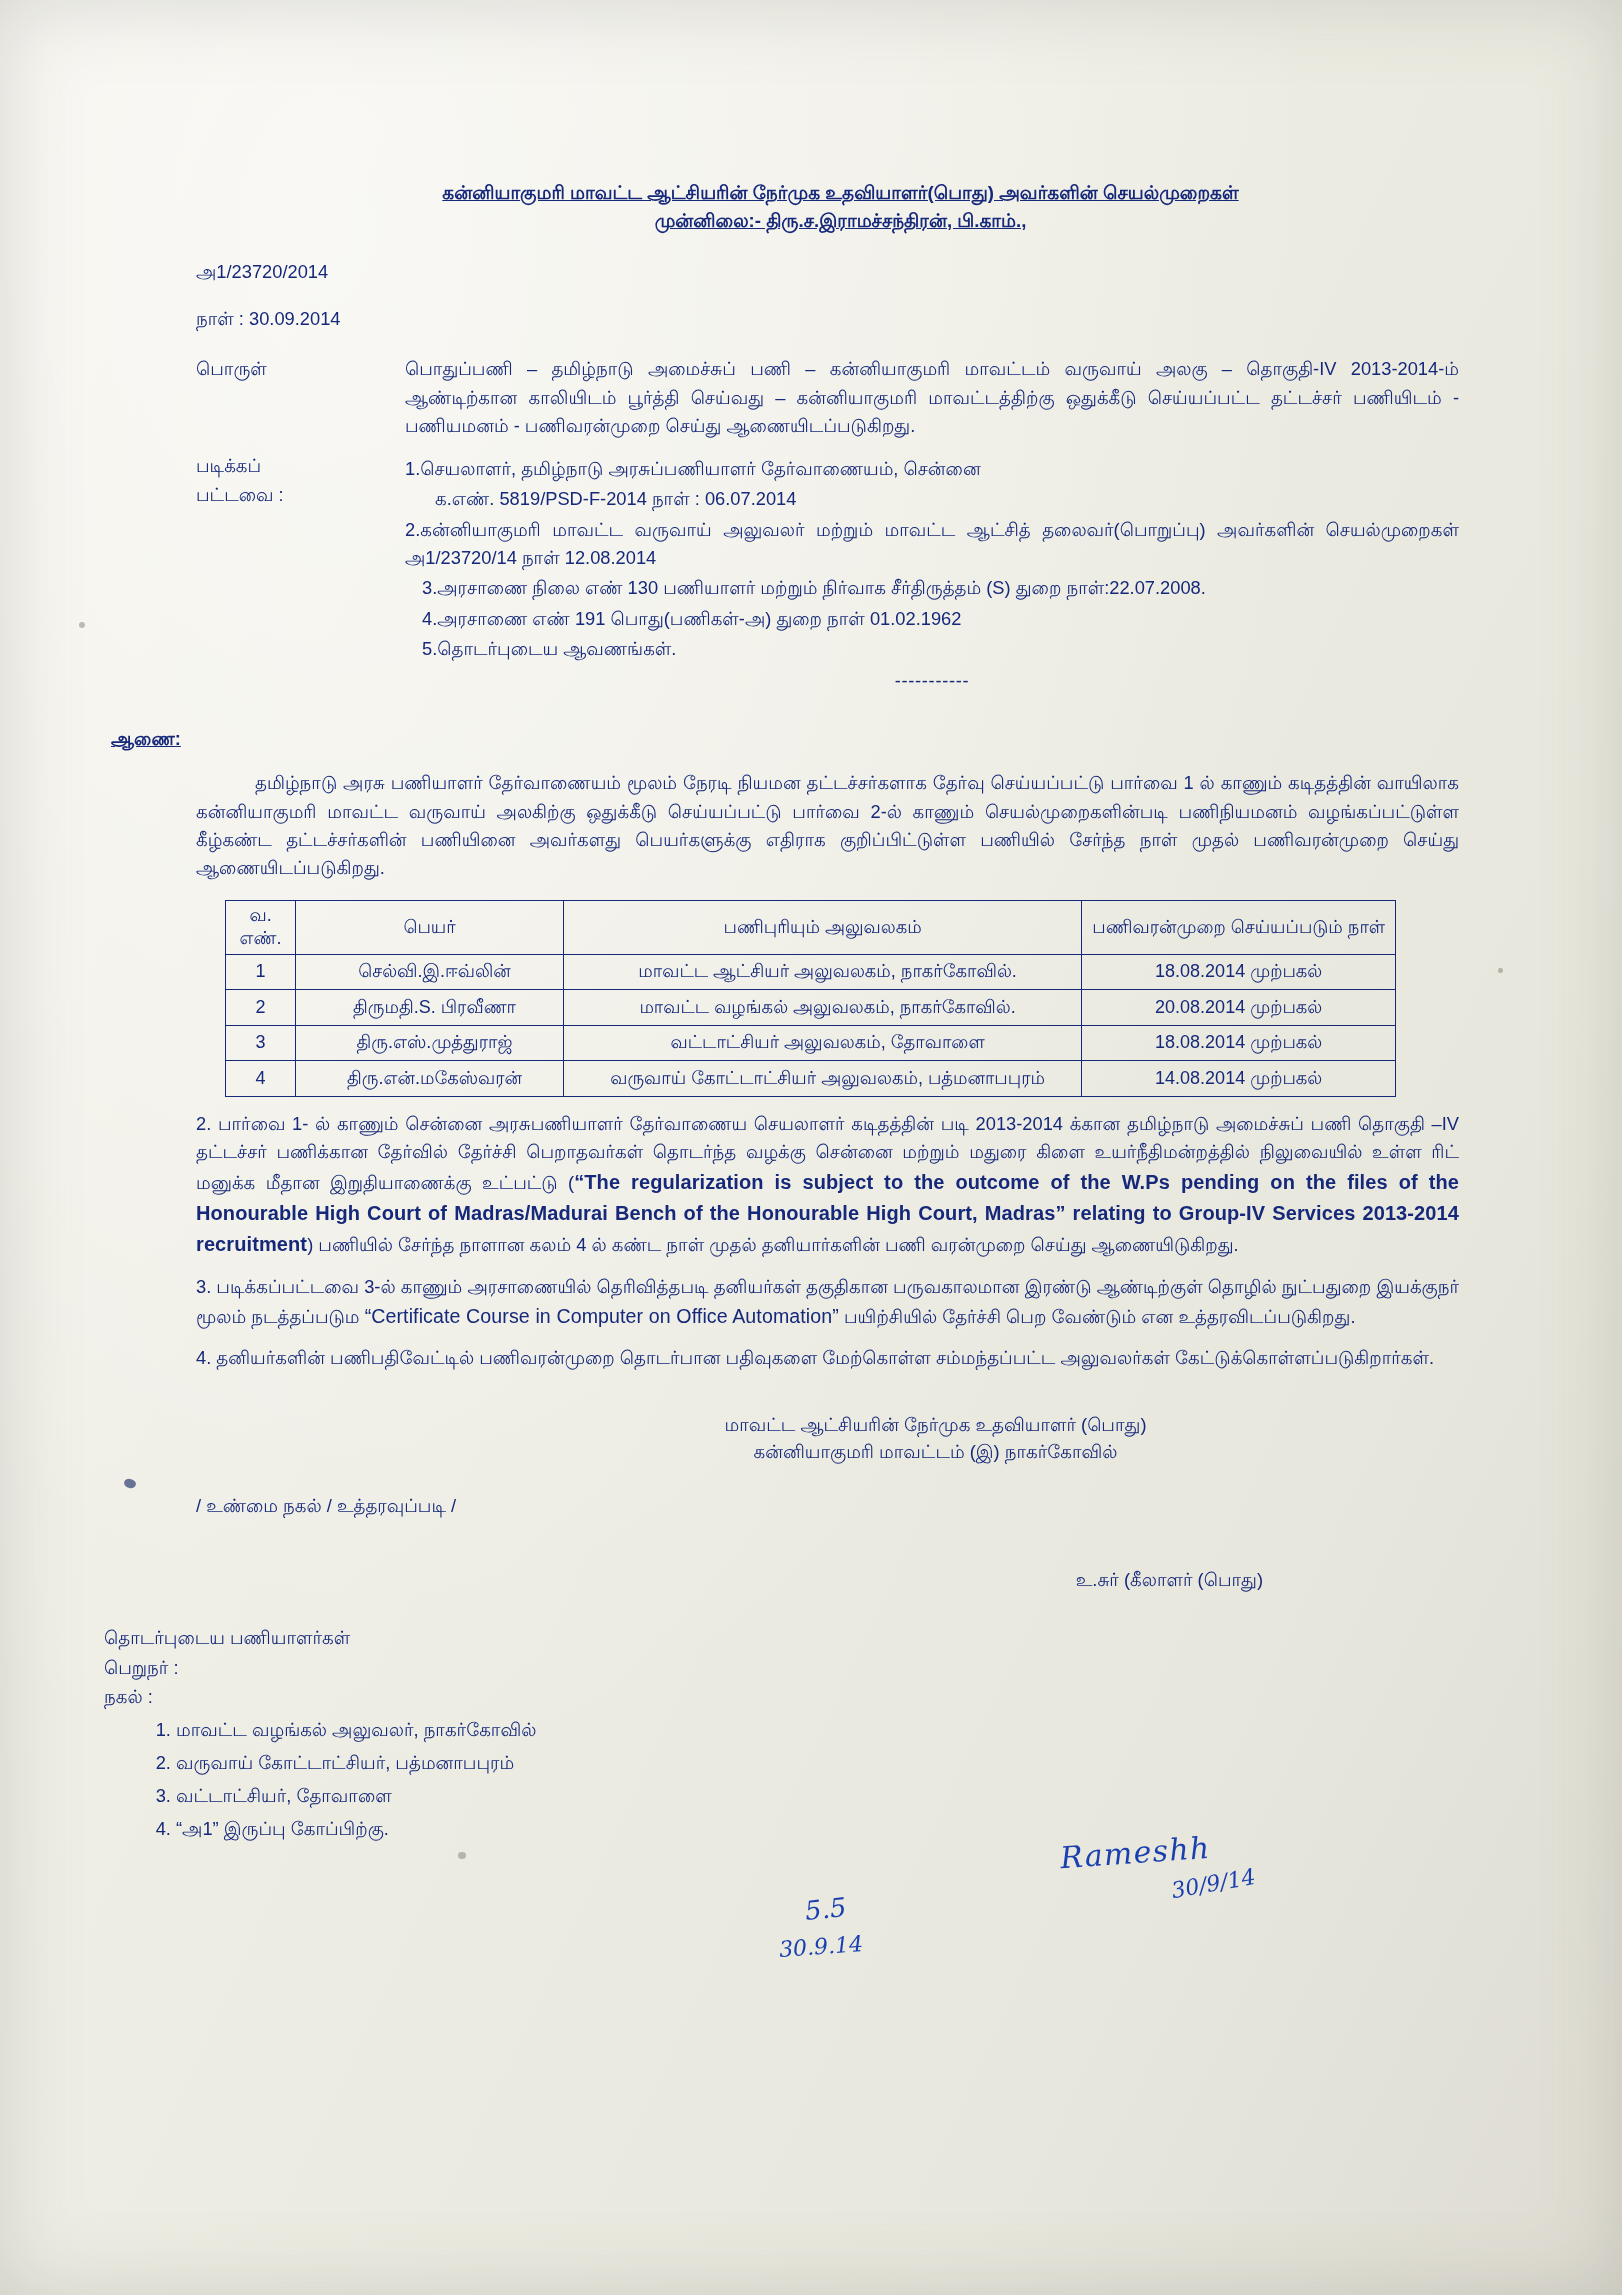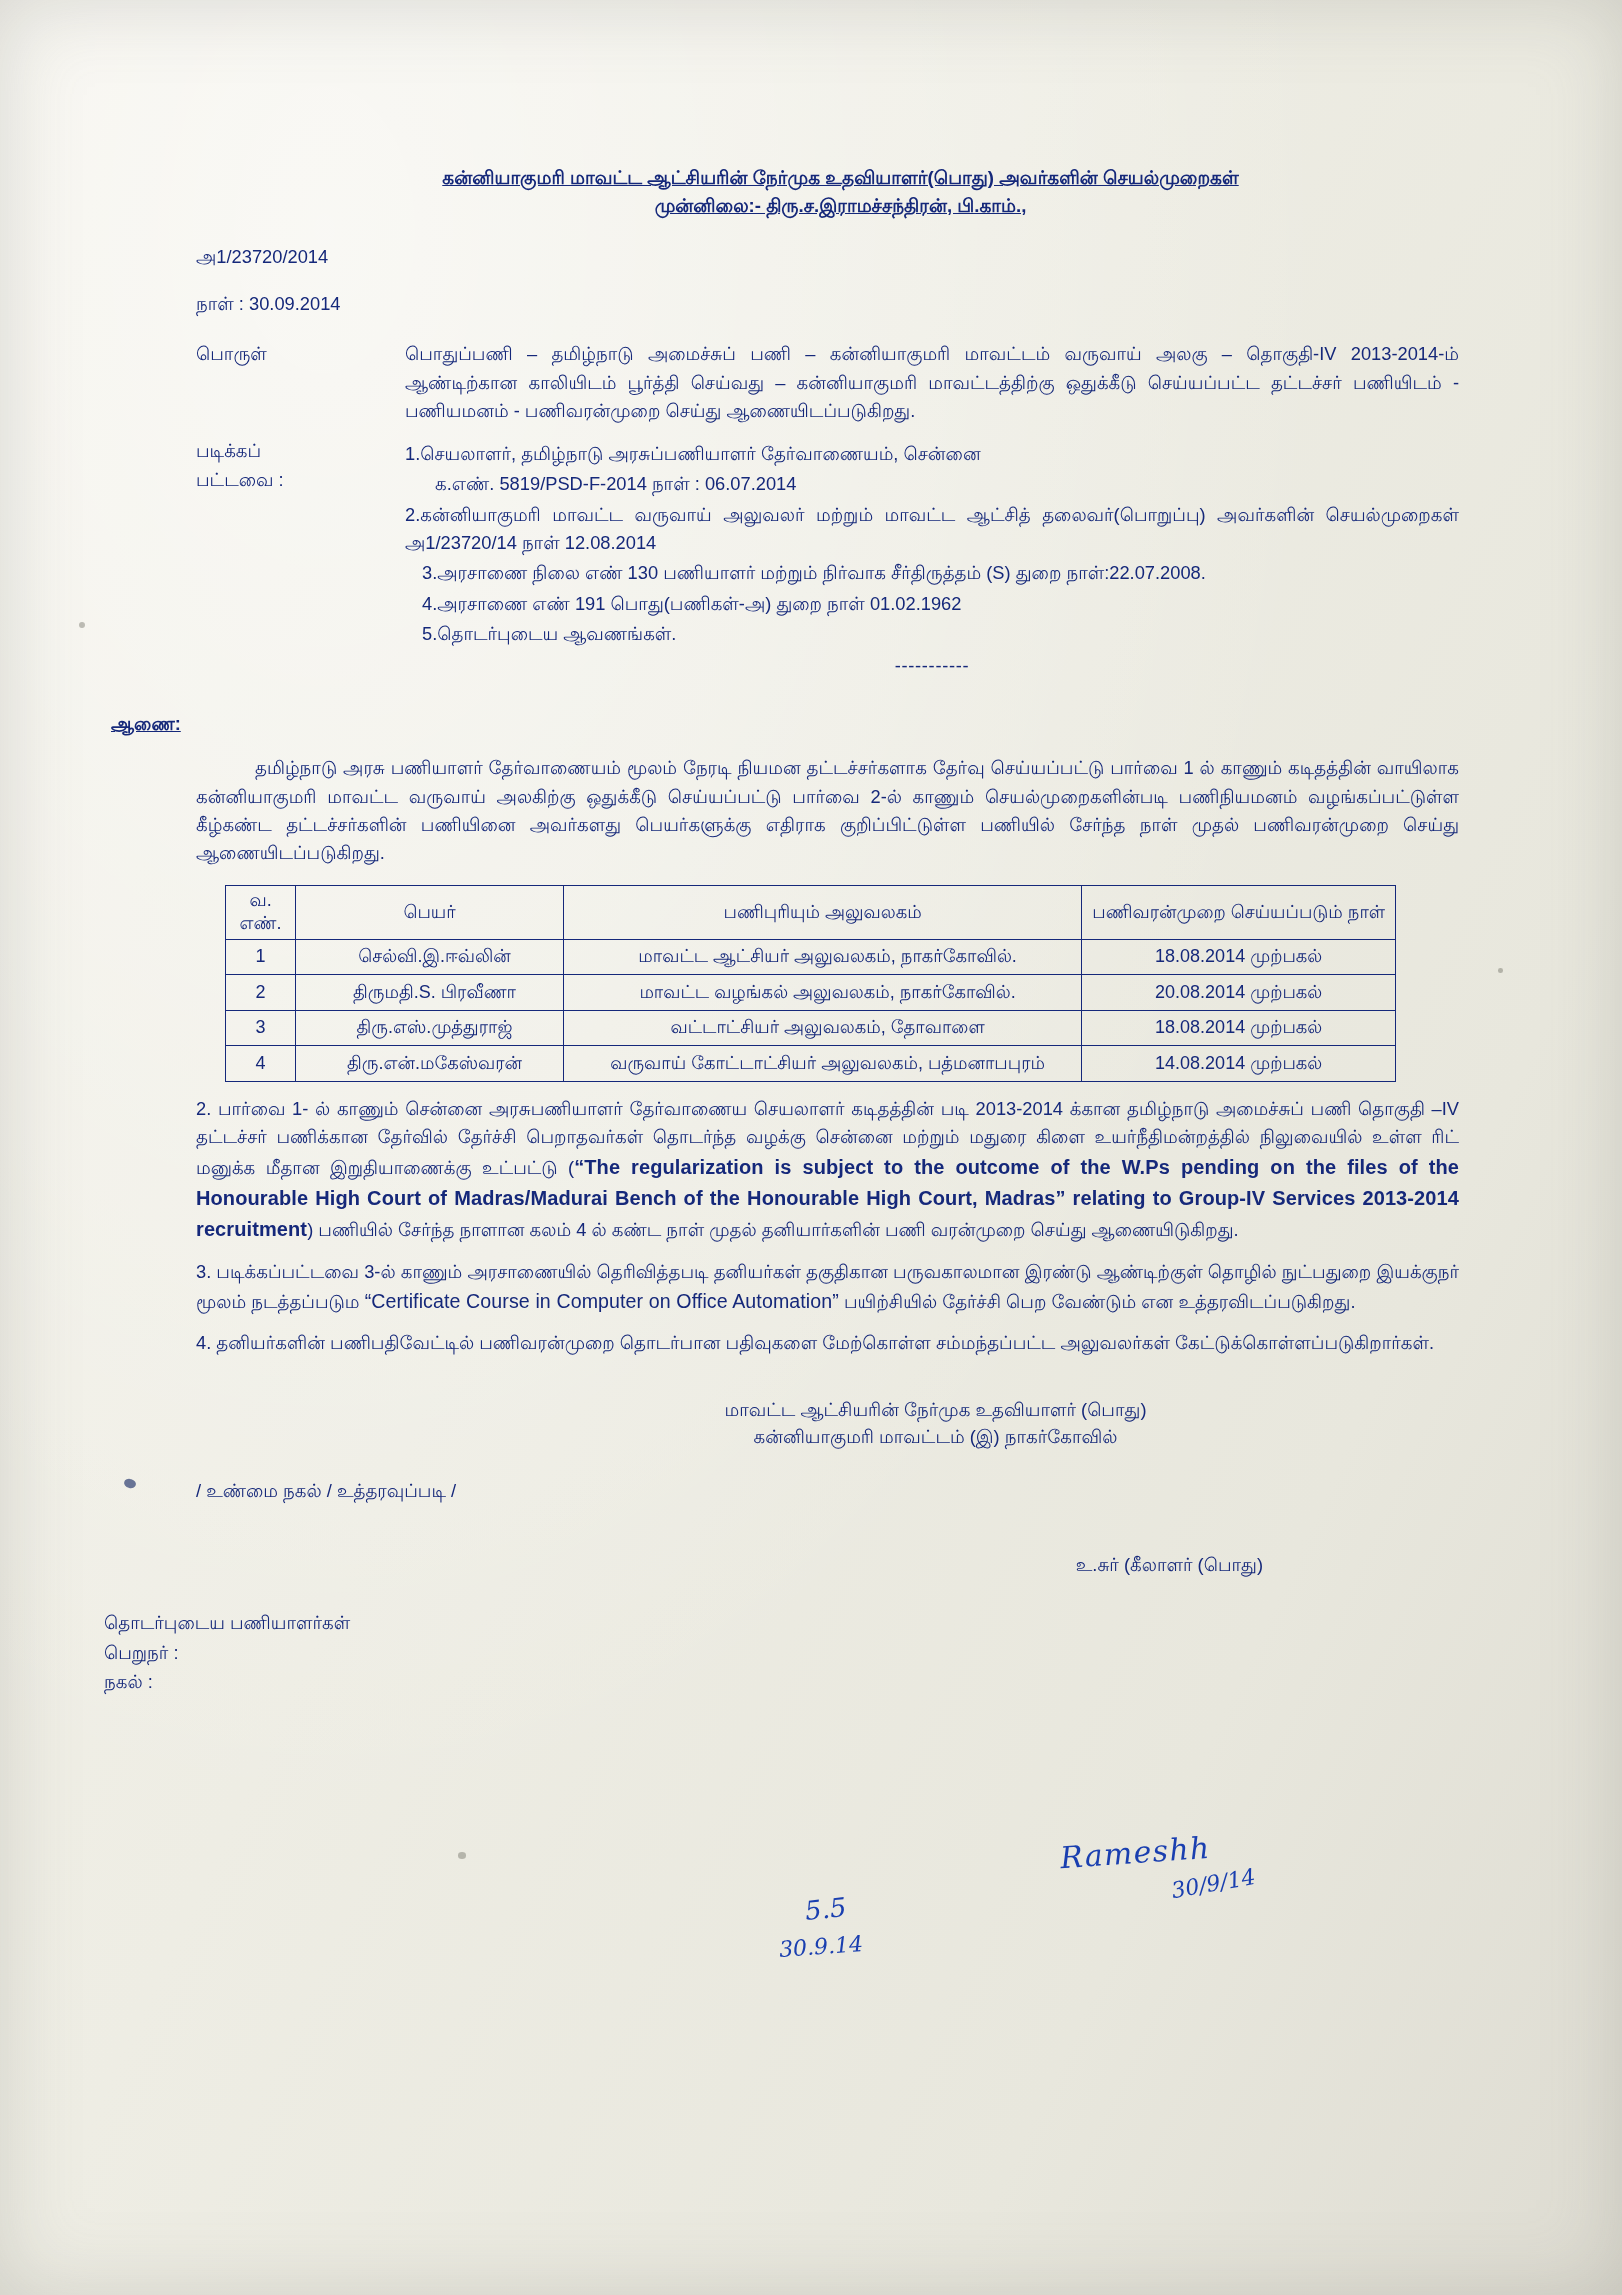--- a/index.html
+++ b/index.html
@@ -24,21 +24,21 @@
     pointer-events:none;
   }
   .edge-shadow {
     position:absolute; inset:0;
     box-shadow: inset 0 0 79px rgba(120,120,110,0.25);
     pointer-events:none;
   }
   .doc {
     position:absolute;
     left:196px;
-    top:164px;
+    top:179px;
     width:1263px;
     color:#15287a;
     font-size:17.7px;
     line-height:1.55;
   }
 
   .title-block {
     text-align:center;
     font-weight:bold;
     font-size:18.6px;
@@ -257,20 +257,26 @@
       <div class="truecopy-row">
         <div style="margin-left:-216px;">/ உண்மை நகல் / உத்தரவுப்படி /</div>
       </div>
       <div class="usur" style="text-align:right;margin-top:46px;">உ.சுர் (கீலாளர் (பொது)</div>
     </div>
 
     <div class="receiver">
       <div>தொடர்புடைய பணியாளர்கள்</div>
       <div>பெறுநர் :</div>
       <div>நகல்  :</div>
+      <ol>
+        <li>மாவட்ட வழங்கல் அலுவலர், நாகர்கோவில்</li>
+        <li>வருவாய் கோட்டாட்சியர், பத்மனாபபுரம்</li>
+        <li>வட்டாட்சியர், தோவாளை</li>
+        <li>“அ1” இருப்பு கோப்பிற்கு.</li>
+      </ol>
     </div>
 
   </div>
 
   <div class="hand hand-sign">Rameshh</div>
   <div class="hand hand-date1">30/9/14</div>
   <div class="hand hand-small">5.5</div>
   <div class="hand hand-small2">30.9.14</div>
 
   <div class="blot"></div>

